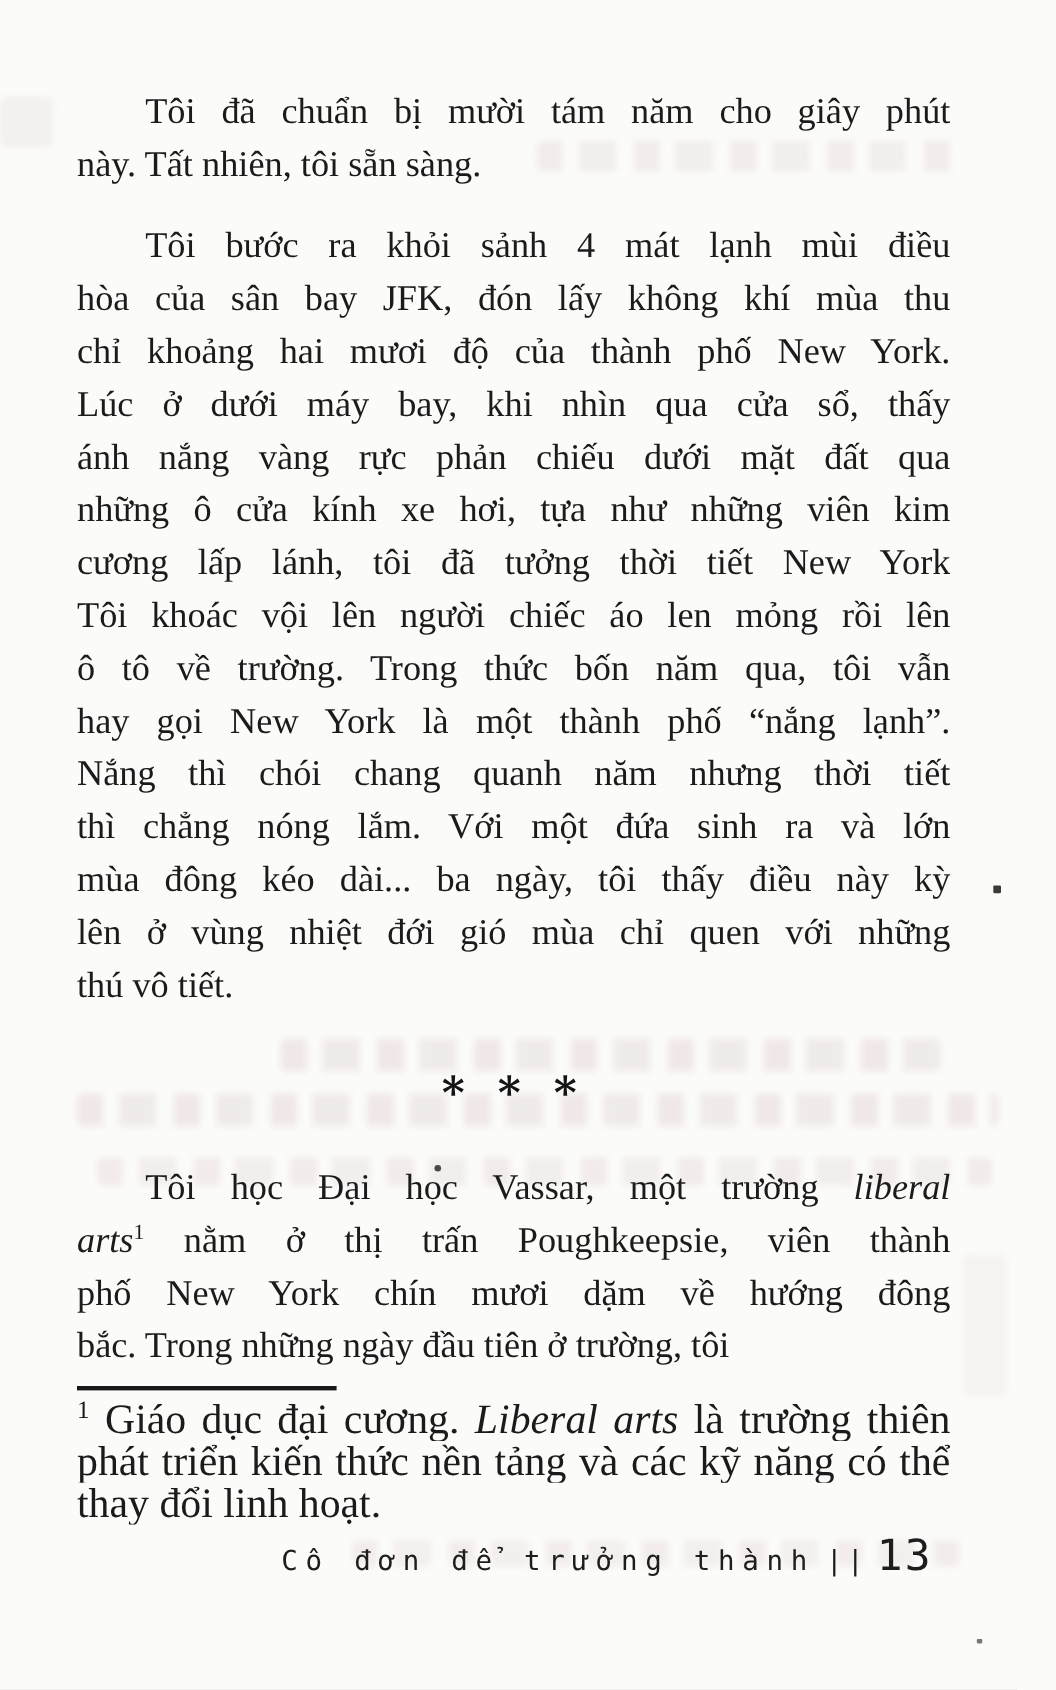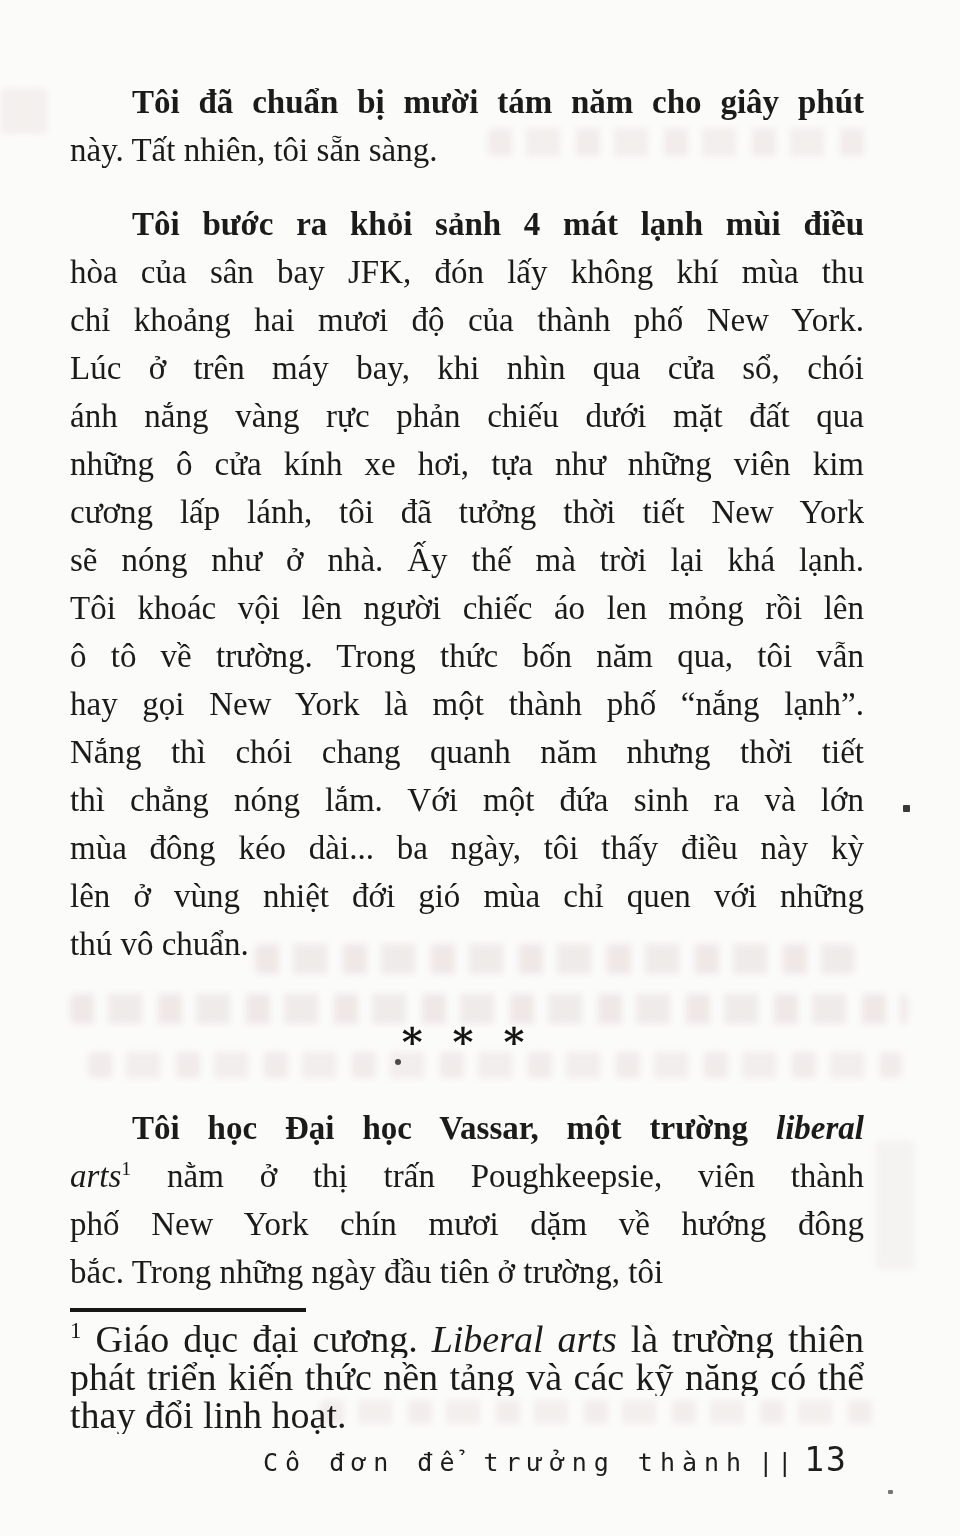--- a/index.html
+++ b/index.html
@@ -17,21 +17,21 @@
     left:70px;top:78px;width:794px;
   }
   .para{font-size:33px;line-height:48px;}
   .line{
     text-align:justify;
     text-align-last:justify;
     height:48px;
     overflow:hidden;
   }
   .line.last{text-align-last:left;}
-  .line.indent{text-indent:62px;font-weight:bold;}
+  .line.indent{text-indent:62px;}
   .it{font-style:italic;}
   sup{font-size:0.6em;line-height:0;vertical-align:super;}
   .p2{margin-top:26px;}
   .separator{
     margin:56px 0 44px;
     line-height:36px;
     text-align:center;
     font-weight:bold;
     font-size:40px;
     letter-spacing:8px;
@@ -49,21 +49,21 @@
     margin-top:6px;
     text-align:right;
     padding-right:16px;
     white-space:nowrap;
     font-family:"DejaVu Sans Mono","Liberation Mono",monospace;
     color:#1d1d1d;
     font-size:25px;
     letter-spacing:7px;
   }
   .fsep{margin:0 8px 0 10px;letter-spacing:4px;}
-  .fnum{font-size:33px;letter-spacing:2px;}
+  .fnum{font-size:39px;letter-spacing:2px;}
   
   .ghost{
     position:absolute;
     filter:blur(3px);
     opacity:.5;
     border-radius:6px;
     background:repeating-linear-gradient(90deg,
       rgba(201,170,172,.45) 0 24px, rgba(255,255,255,0) 24px 38px,
       rgba(188,160,165,.35) 38px 72px, rgba(255,255,255,0) 72px 88px);
   }
@@ -89,33 +89,32 @@
   <div class="content">
     <div class="para p1">
         <div class="line indent"><span>Tôi đã chuẩn bị mười tám năm cho giây phút</span></div>
         <div class="line last"><span>này. Tất nhiên, tôi sẵn sàng.</span></div>
       </div>
 
     <div class="para p2">
         <div class="line indent"><span>Tôi bước ra khỏi sảnh 4 mát lạnh mùi điều</span></div>
         <div class="line"><span>hòa của sân bay JFK, đón lấy không khí mùa thu</span></div>
         <div class="line"><span>chỉ khoảng hai mươi độ của thành phố New York.</span></div>
-        <div class="line"><span>Lúc ở trên máy bay, khi nhìn qua cửa sổ, chói</span></div>
+        <div class="line"><span>Lúc ở dưới máy bay, khi nhìn qua cửa sổ, thấy</span></div>
         <div class="line"><span>ánh nắng vàng rực phản chiếu dưới mặt đất qua</span></div>
         <div class="line"><span>những ô cửa kính xe hơi, tựa như những viên kim</span></div>
         <div class="line"><span>cương lấp lánh, tôi đã tưởng thời tiết New York</span></div>
-        <div class="line"><span>sẽ nóng như ở nhà. Ấy thế mà trời lại khá lạnh.</span></div>
         <div class="line"><span>Tôi khoác vội lên người chiếc áo len mỏng rồi lên</span></div>
         <div class="line"><span>ô tô về trường. Trong thức bốn năm qua, tôi vẫn</span></div>
         <div class="line"><span>hay gọi New York là một thành phố “nắng lạnh”.</span></div>
         <div class="line"><span>Nắng thì chói chang quanh năm nhưng thời tiết</span></div>
         <div class="line"><span>thì chẳng nóng lắm. Với một đứa sinh ra và lớn</span></div>
         <div class="line"><span>mùa đông kéo dài... ba ngày, tôi thấy điều này kỳ</span></div>
         <div class="line"><span>lên ở vùng nhiệt đới gió mùa chỉ quen với những</span></div>
-        <div class="line last"><span>thú vô chuẩn.</span></div>
+        <div class="line last"><span>thú vô tiết.</span></div>
       </div>
 
     <div class="separator">* * *</div>
 
     <div class="para p3">
         <div class="line indent"><span>Tôi học Đại học Vassar, một trường </span><span class="it">liberal</span></div>
         <div class="line"><span class="it">arts</span><sup>1</sup><span> nằm ở thị trấn Poughkeepsie, viên thành</span></div>
         <div class="line"><span>phố New York chín mươi dặm về hướng đông</span></div>
         <div class="line last"><span>bắc. Trong những ngày đầu tiên ở trường, tôi</span></div>
       </div>

